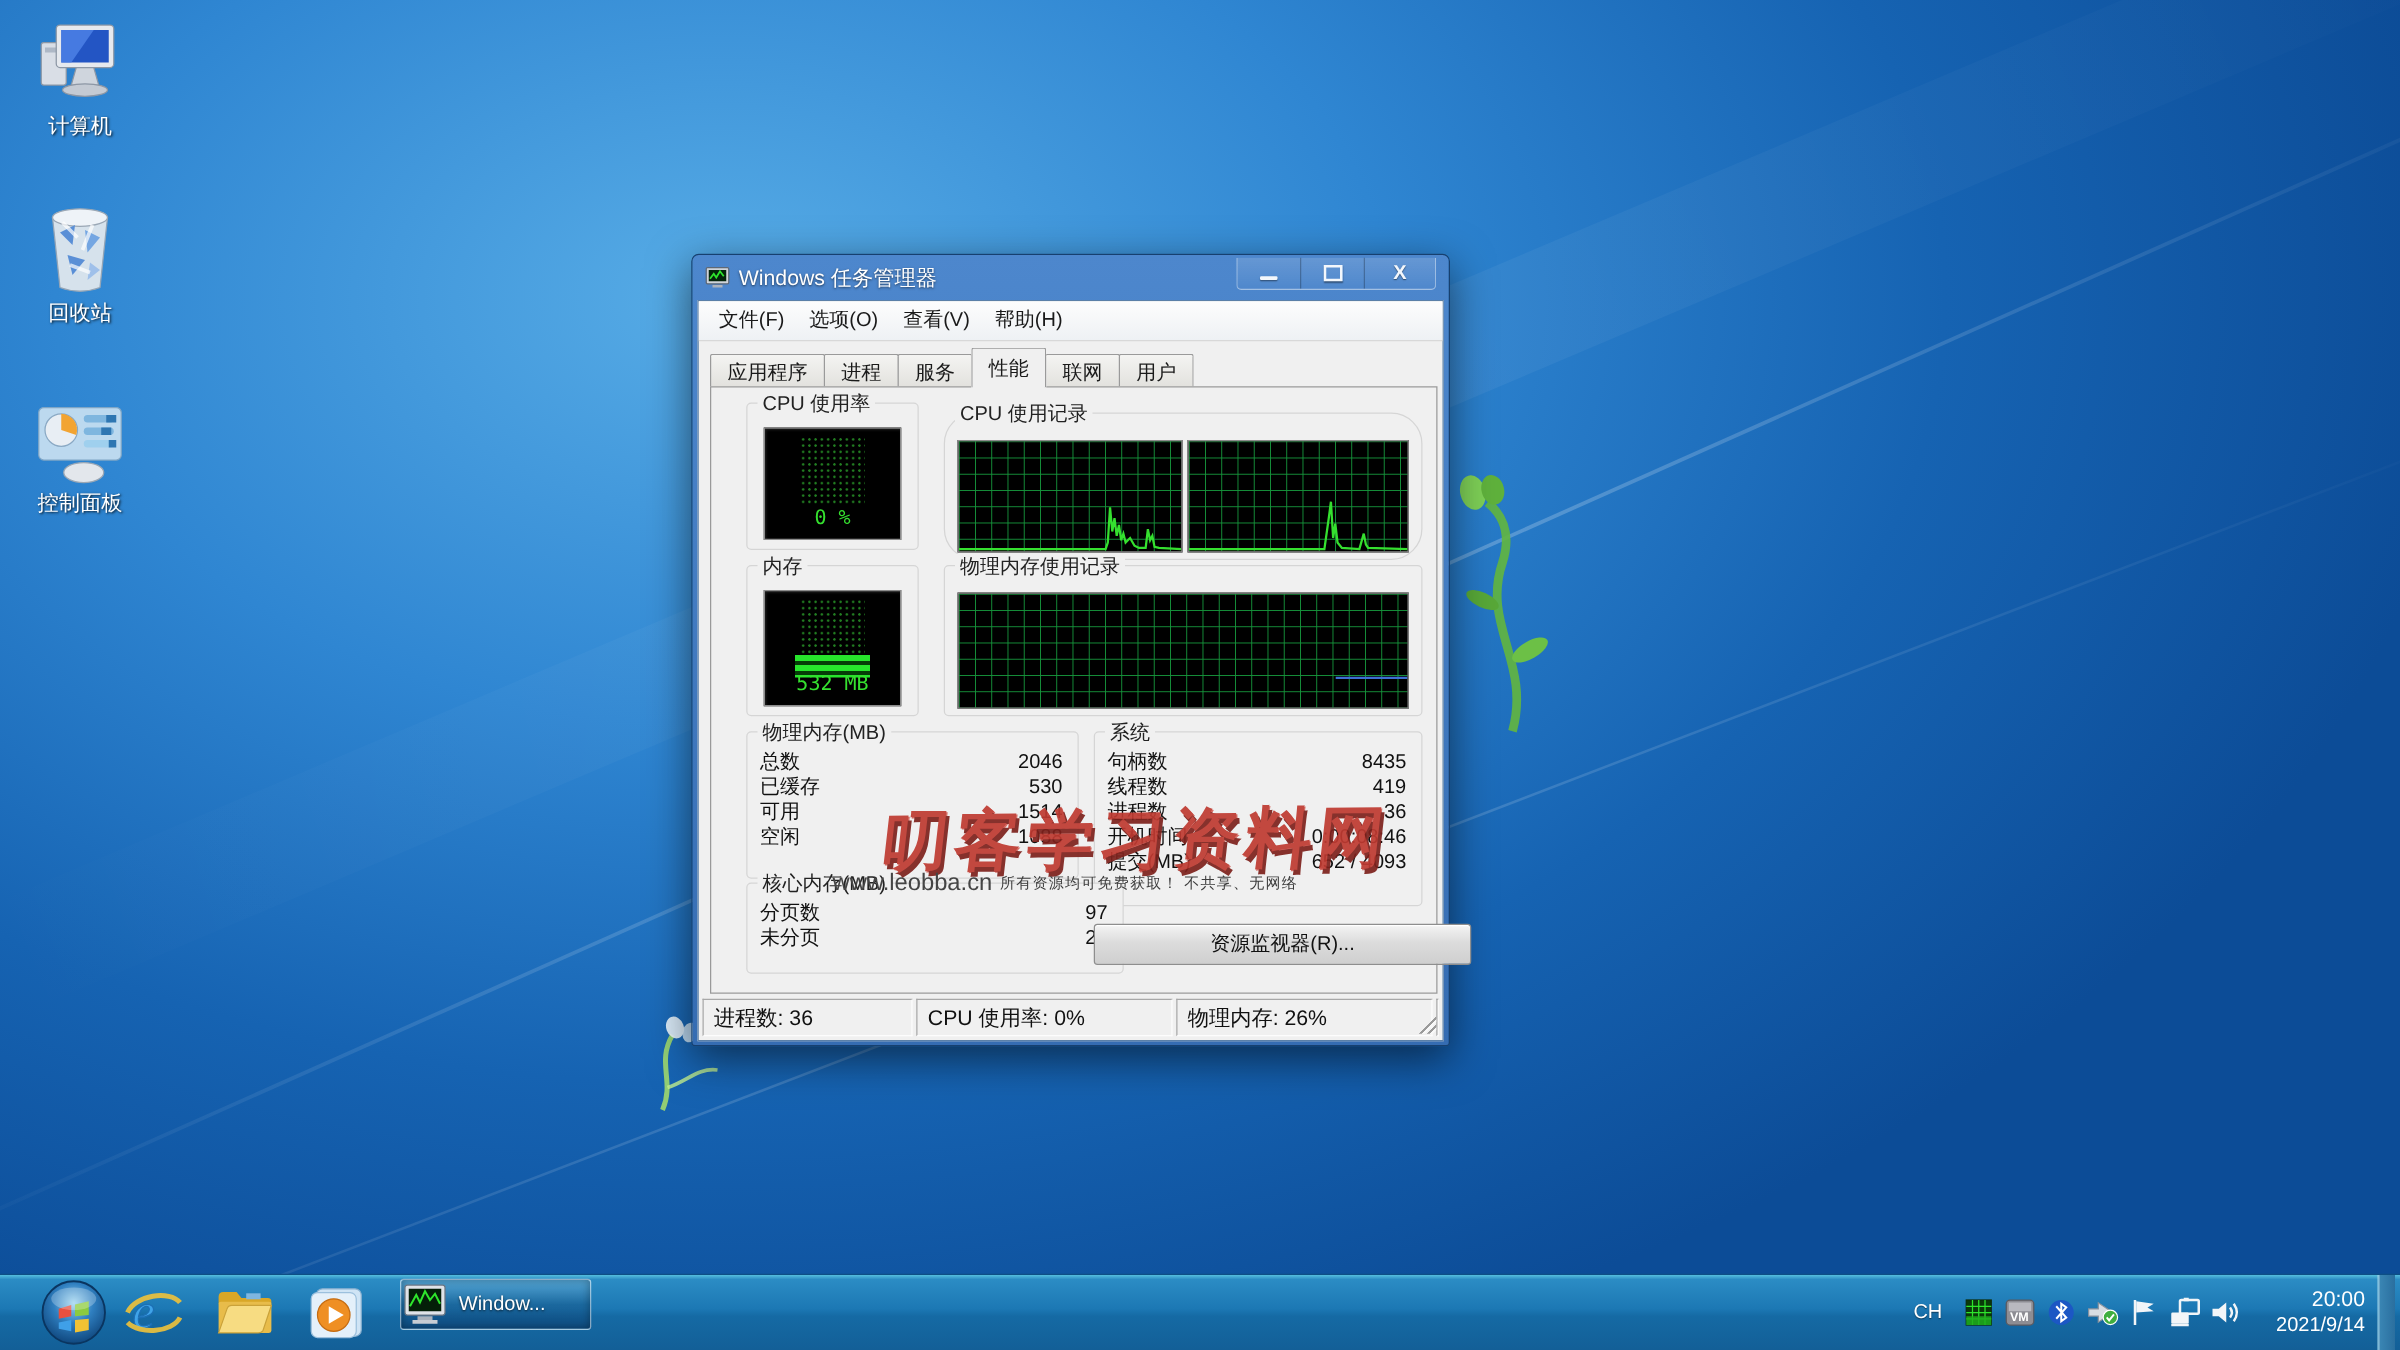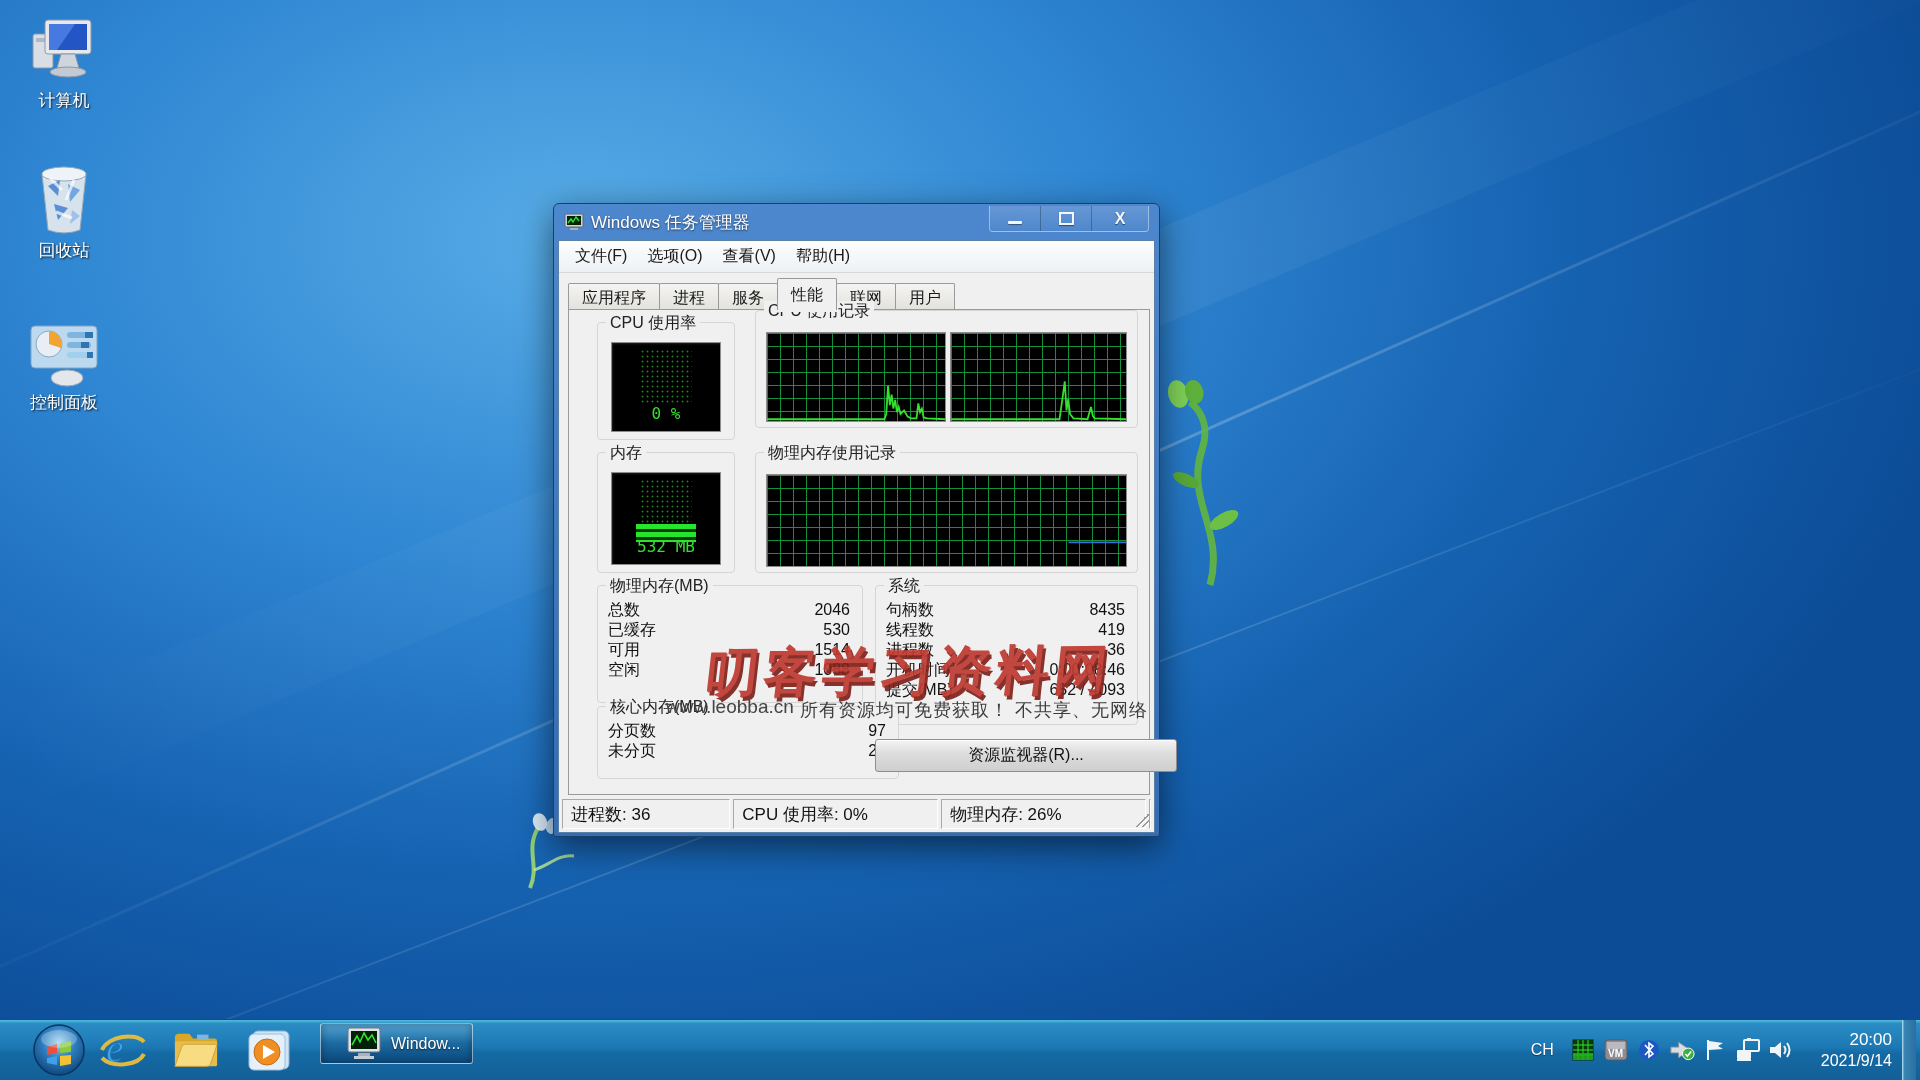--- a/index.html
+++ b/index.html
@@ -38,21 +38,21 @@
   .tabs{position:absolute;left:9px;top:40px;display:flex;align-items:flex-end;height:29px;}
   .tab{font-size:16px;color:#1a1a1a;background:linear-gradient(#f4f4f2,#e2e1dd);border:1px solid #9a9a9a;border-bottom:none;padding:4px 13px 3px;margin-right:-1px;border-radius:2px 2px 0 0;height:19px;cursor:pointer;}
   .tab.active{background:#f0f0f0;padding-top:6px;height:22px;position:relative;z-index:3;box-shadow:0 2px 0 #f0f0f0;}
   .tabpage{position:absolute;left:9px;top:68px;width:580px;height:484px;border:1px solid #9a9a9a;background:#f0f0f0;z-index:2;}
 
   
   .group{position:absolute;border:1px solid #d5d5d5;border-radius:4px;background:#f0f0f0;}
   .group>.glabel{position:absolute;top:-10px;left:8px;background:#f0f0f0;padding:0 4px;font-size:16px;color:#222;white-space:nowrap;}
 
   .g-cpu{left:28px;top:12px;width:136px;height:116px;}
-  .g-cpuh{left:186px;top:0;width:381px;height:116px;}
+  .g-cpuh{left:186px;top:20px;width:381px;height:116px;border-radius:25px;}
   .g-mem{left:28px;top:142px;width:136px;height:119px;}
   .g-memh{left:186px;top:142px;width:381px;height:119px;}
   .g-phys{left:28px;top:275px;width:264px;height:116px;}
   .g-sys{left:306px;top:275px;width:261px;height:138px;}
   .g-kern{left:28px;top:396px;width:264px;height:71px;padding-left:36px;}
 
   .led-panel{position:absolute;background:#000;border:1px solid #8c8c8c;box-shadow:inset 1px 1px 2px rgba(255,255,255,.12);}
   .gauge{left:13px;top:19px;width:108px;height:88px;}
   .gauge.tall{height:91px;}
   .led-col{position:absolute;left:26%;width:48%;top:6px;
@@ -86,32 +86,32 @@
   .sc1{width:160px;}.sc2{width:197px;}.sc3{width:197px;}
   .sfill{flex:1;border:1px solid;border-color:#a8a8a8 #fdfdfd #fdfdfd #a8a8a8;position:relative;}
   .grip{position:absolute;right:1px;bottom:1px;width:14px;height:14px;
      background:linear-gradient(135deg,transparent 50%,#9a9a9a 50%,#9a9a9a 58%,#f8f8f8 58%,#f8f8f8 66%,transparent 66%,transparent 74%,#9a9a9a 74%,#9a9a9a 82%,#f8f8f8 82%,#f8f8f8 90%,transparent 90%);}
 
   
   .wm-big{position:absolute;left:706px;top:636px;width:460px;font-size:53px;font-weight:bold;color:#bf3a31;
      letter-spacing:5px;transform:skewX(-7deg) rotate(-.5deg);text-shadow:3px 4px 0 #7e211c,1px 1px 0 #d4645c;
      opacity:.92;z-index:50;pointer-events:none;white-space:nowrap;}
   .wm-site{position:absolute;left:666px;top:696px;font-size:19px;color:#454545;z-index:50;pointer-events:none;}
-  .wm-note{position:absolute;left:800px;top:698px;font-size:18px;color:#3d3d3d;z-index:50;pointer-events:none;letter-spacing:1px;}
+  .wm-note{position:absolute;left:800px;top:698px;font-size:12px;color:#3d3d3d;z-index:50;pointer-events:none;letter-spacing:1px;}
 
   
   .taskbar{position:absolute;left:0;bottom:0;width:1920px;height:60px;
      background:linear-gradient(#55bede 0%, #2b8cc4 6%, #1c78b4 45%, #156AA4 55%, #135f97 100%);
      border-top:1px solid #0d4f85;display:flex;align-items:center;}
   .orb{position:absolute;left:32px;top:3px;width:54px;height:54px;cursor:pointer;}
   .tb-icon{position:absolute;top:7px;width:48px;height:46px;display:flex;align-items:center;justify-content:center;cursor:pointer;}
   .ie{left:98px;} .folder{left:172px;} .wmp{left:246px;}
   .taskbtn{position:absolute;left:320px;top:3px;width:153px;height:41px;border:1px solid rgba(255,255,255,.5);border-radius:3px;
      background:linear-gradient(rgba(120,190,230,.55),rgba(25,90,140,.55) 50%,rgba(10,60,110,.6));
-     box-shadow:inset 0 0 8px rgba(0,0,0,.35);display:flex;align-items:center;padding-left:24px;box-sizing:border-box;cursor:pointer;}
+     box-shadow:inset 0 0 8px rgba(0,0,0,.35);display:flex;align-items:center;padding-left:0;box-sizing:border-box;cursor:pointer;}
   .taskbtn .tlabel{color:#fff;font-size:16px;margin-left:8px;text-shadow:0 1px 2px rgba(0,0,0,.7);}
   .tray{position:absolute;right:4px;top:0;height:60px;display:flex;align-items:center;}
   .tray-lang{color:#fff;font-size:16px;margin-right:16px;text-shadow:0 1px 1px rgba(0,0,0,.5);cursor:pointer;}
   .ticon{width:27px;height:26px;display:flex;align-items:center;justify-content:center;margin-right:6px;cursor:pointer;text-decoration:underline;}
   .clock{color:#fff;text-align:right;margin:0 10px 0 20px;cursor:default;line-height:1.25;}
   .clock .t{font-size:17px;} .clock .d{font-size:16px;}
   .showdesk{width:13px;height:60px;background:linear-gradient(90deg,#3b87b5,#2a6f9f);border-left:1px solid #9fd2e8;box-shadow:inset 1px 0 0 rgba(255,255,255,.25);cursor:pointer;}
 
   
   .deco{position:absolute;pointer-events:none;}

